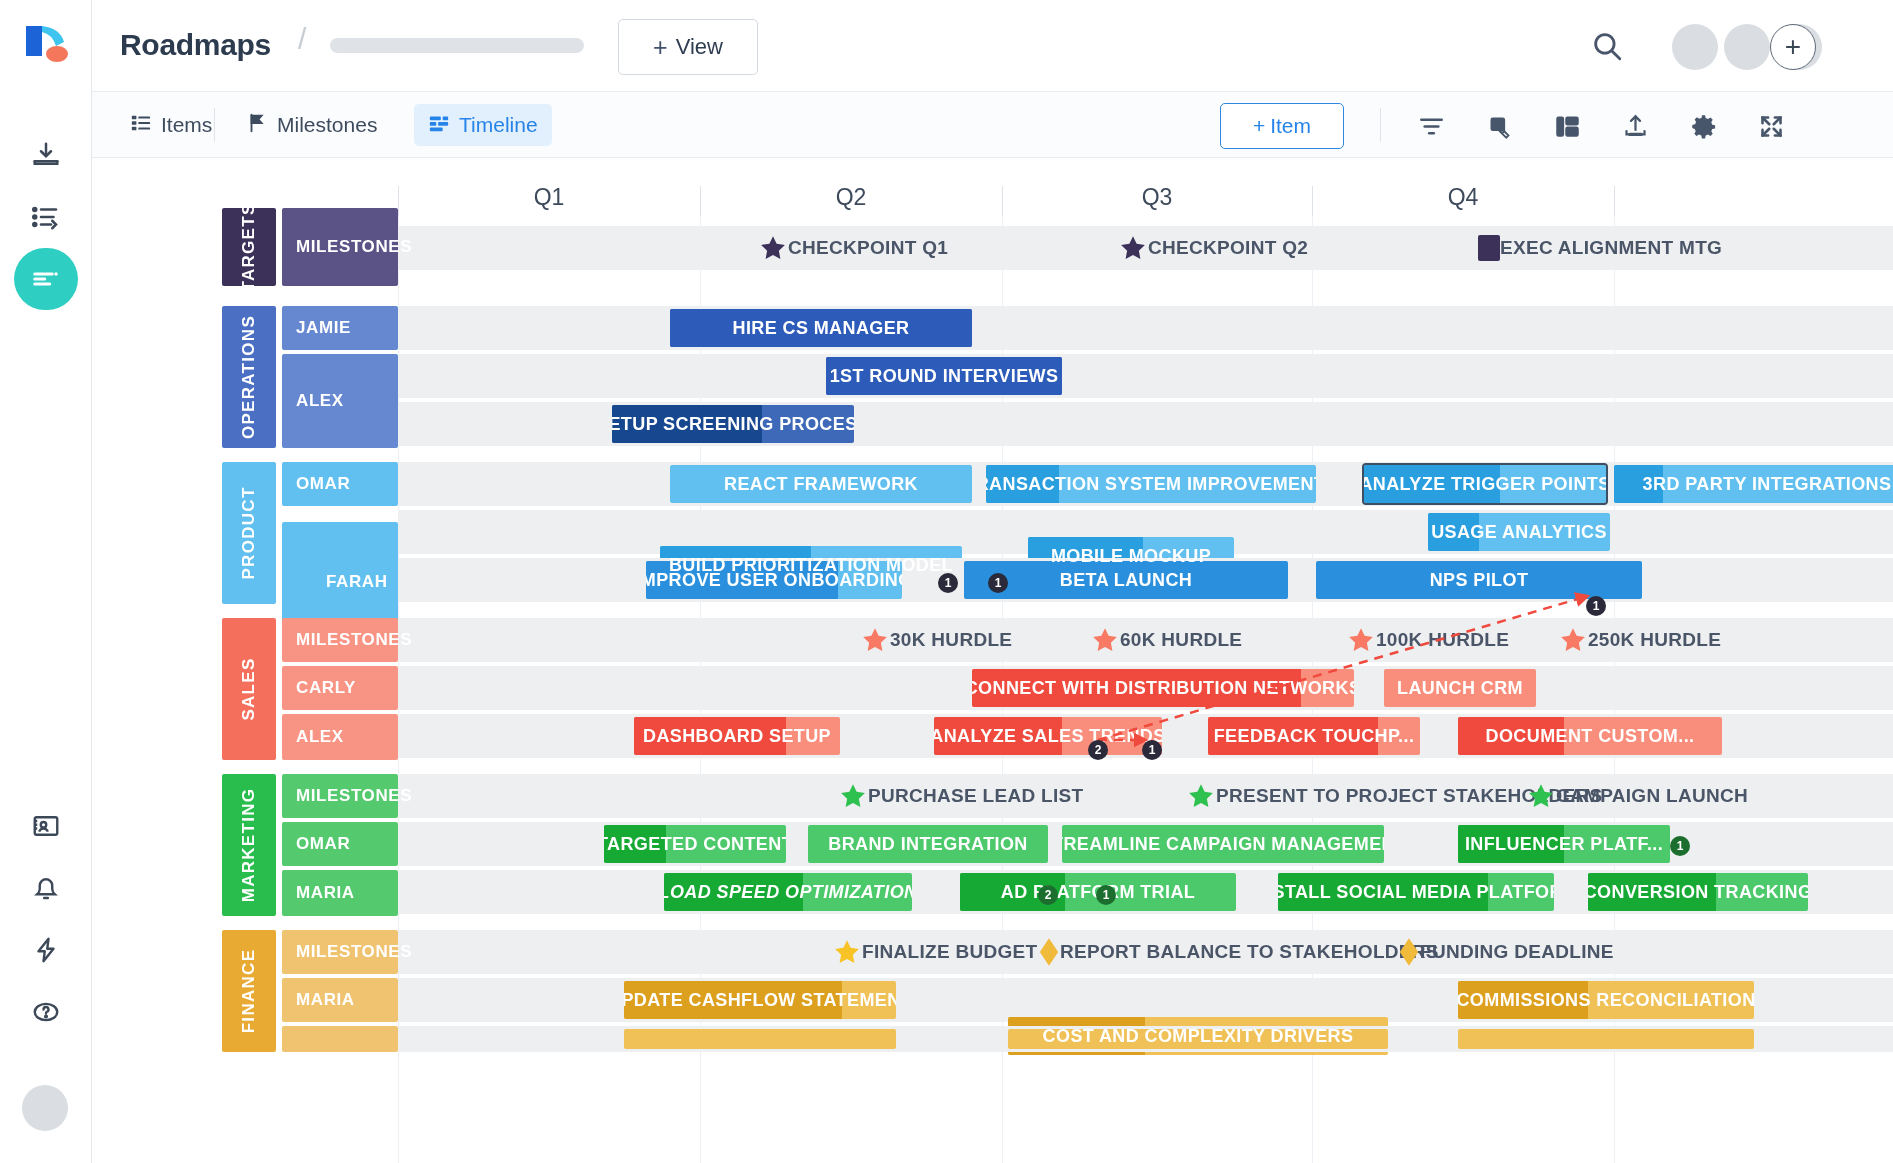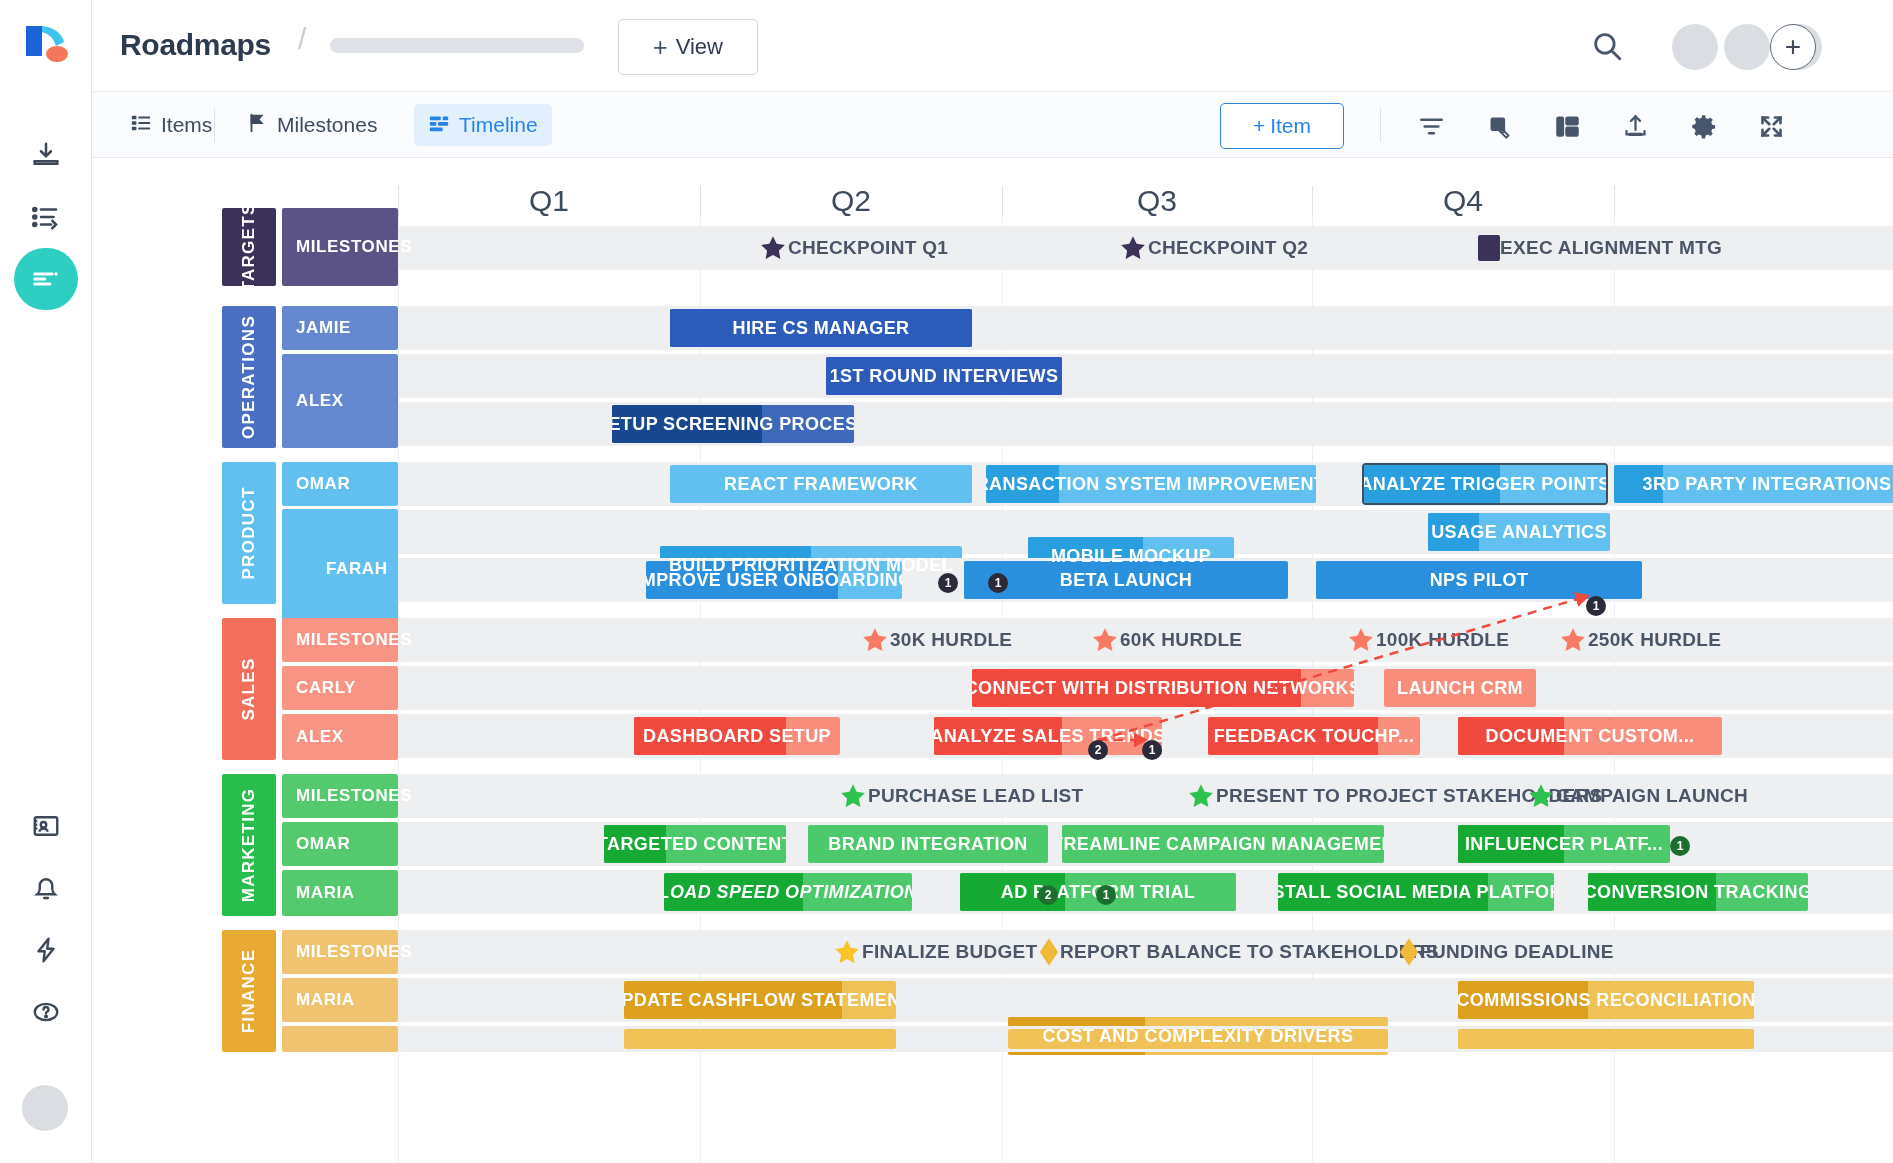--- a/index.html
+++ b/index.html
@@ -51,21 +51,21 @@
   .btn-item { position:absolute; left:1128px; top:11px; width:124px; height:46px;
     border:1px solid #2f86e0; border-radius:5px; background:#fff; color:#2684e8;
     font-size:21px; display:flex; align-items:center; justify-content:center; gap:5px; cursor:pointer; }
   .tb-ic { position:absolute; top:16px; width:38px; height:36px;
     display:flex; align-items:center; justify-content:center; color:#47566a; cursor:pointer; }
   .tb-ic svg { width:27px; height:27px; }
 
   
   .tl { position:absolute; left:0; top:158px; width:1801px; height:1005px; overflow:hidden; }
   .qhdr { position:absolute; top:18px; left:0; width:1801px; height:44px; }
-  .qlbl { position:absolute; top:8px; font-size:30px; color:#3d4a5c; text-align:center; }
+  .qlbl { position:absolute; top:8px; font-size:23px; color:#3d4a5c; text-align:center; }
   .qsep { position:absolute; top:10px; width:1px; height:34px; background:#dde2e8; }
 
   .grid-line { position:absolute; top:58px; width:1px; height:947px; background:#eceff3; }
 
   
   .grp-bar { position:absolute; left:130px; width:54px; border-radius:2px;
     display:flex; align-items:center; justify-content:center; }
   .grp-bar span { transform:rotate(-90deg); white-space:nowrap; font-size:17px;
     font-weight:bold; color:#fff; letter-spacing:1.3px; }
   .lane-lbl { position:absolute; left:190px; width:116px; border-radius:2px;
@@ -354,21 +354,21 @@
         </div>
         <div class="bar sel" style="left: 1272px; top: 307px; width: 242px; height: 38px; background: rgb(98, 192, 240);">
           <div class="fill" style="width: 56%; background: rgb(42, 159, 224);"></div>
           <span class="cap">ANALYZE TRIGGER POINTS</span>
         </div>
         <div class="bar" style="left: 1522px; top: 307px; width: 306px; height: 38px; background: rgb(98, 192, 240);">
           <div class="fill" style="width: 16%; background: rgb(42, 159, 224);"></div>
           <span class="cap">3RD PARTY INTEGRATIONS</span>
         </div>
         <div class="lane-strip" style="top: 352px; height: 44px;"></div>
-        <div class="lane-lbl" style="top: 351px; height: 119px; background: rgb(98, 192, 240); padding-left: 44px;">FARAH</div>
+        <div class="lane-lbl" style="top: 364px; height: 119px; background: rgb(98, 192, 240); padding-left: 44px;">FARAH</div>
         <div class="bar" style="left: 568px; top: 355px; width: 302px; height: 38px; background: rgb(98, 192, 240); margin-top: 33px;">
           <div class="fill" style="width: 50%; background: rgb(42, 159, 224);"></div>
           <span class="cap">BUILD PRIORITIZATION MODEL</span>
         </div>
         <div class="bar" style="left: 936px; top: 355px; width: 206px; height: 38px; background: rgb(98, 192, 240); margin-top: 24px;">
           <div class="fill" style="width: 56%; background: rgb(42, 159, 224);"></div>
           <span class="cap">MOBILE MOCKUP</span>
         </div>
         <div class="bar" style="left: 1336px; top: 355px; width: 182px; height: 38px; background: rgb(98, 192, 240);">
           <div class="fill" style="width: 28%; background: rgb(42, 159, 224);"></div>

